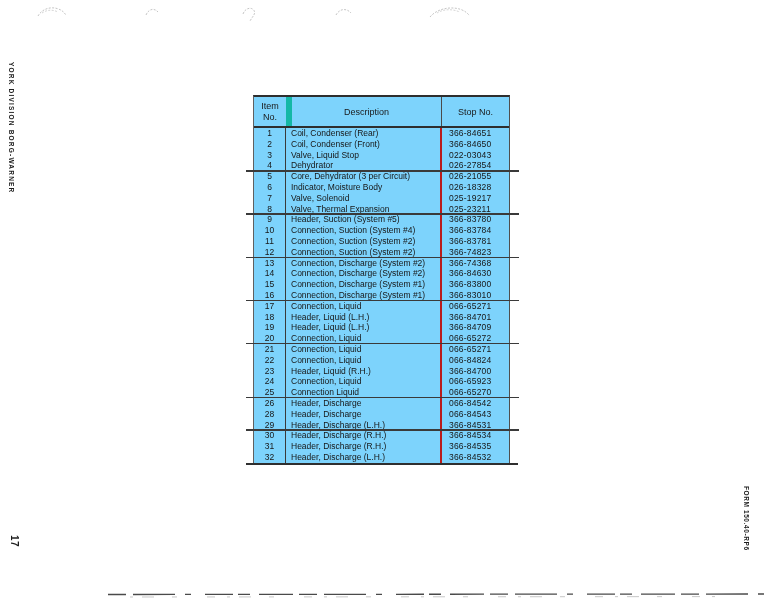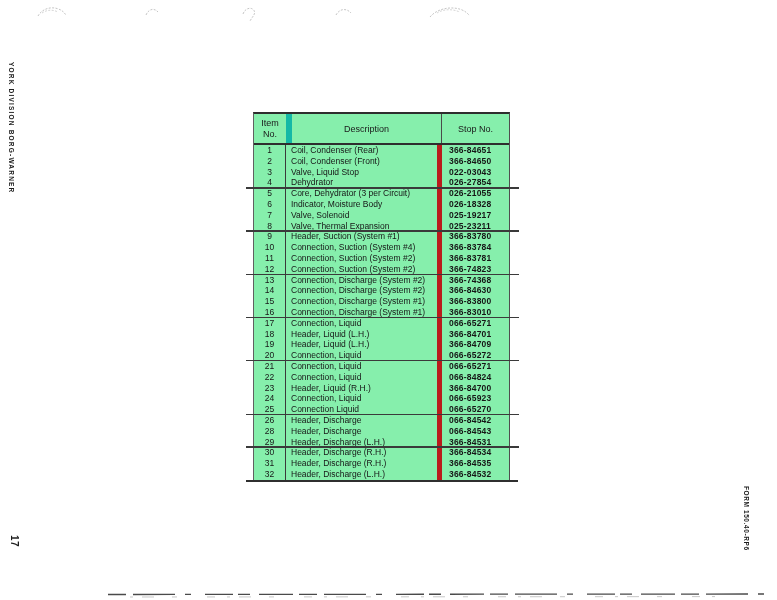--- a/index.html
+++ b/index.html
@@ -33,43 +33,43 @@
     left:743px;top:486px;
     font-size:6.5px;font-weight:bold;letter-spacing:0.6px;
   }
 
   
   .scan-top{position:absolute;left:0;top:0;width:777px;height:34px;}
   .scan-bottom{position:absolute;left:0;top:588px;width:777px;height:12px;}
 
   
   .ptable{
-    position:absolute;left:253px;top:112px;width:255px;
+    position:absolute;left:253px;top:95px;width:255px;
     border-top:2px solid #2e2e2e;
     border-left:1px solid #606060;
     border-right:1px solid #4f4f4f;
-    background:#86efac;
+    background:#7dd3fc;
     font-size:8.5px;
   }
   .ptable::after{
     content:"";position:absolute;left:-8px;right:-9px;bottom:-2px;height:2px;background:#2f2f2f;
   }
   .thead{display:flex;height:29px;border-bottom:2px solid #2e2e2e;font-size:9px;}
   .th{display:flex;align-items:center;justify-content:center;text-align:center;color:#1a1a1a;}
   .th.item{width:32px;line-height:1.15;padding:0 3px;box-sizing:border-box;}
   .th.desc{flex:1;border-left:6px solid #14b8a6;border-right:1px solid #4a4a4a;}
   .th.part{width:67px;}
   .tbody{position:relative;}
   .group{position:relative;}
   .gsep{position:absolute;left:-8px;right:-10px;top:-1px;height:1.5px;background:#3a3a3a;}
   .row{display:flex;height:10.8px;line-height:10.8px;}
   .cell{overflow:hidden;white-space:nowrap;color:#161616;}
   .cell.item{width:32px;text-align:center;border-right:1.5px solid #3a3a3a;box-sizing:border-box;}
-  .cell.desc{flex:1;padding-left:5px;border-right:5px solid #b91c1c;box-sizing:border-box;}
-  .cell.part{width:67px;padding-left:7px;box-sizing:border-box;letter-spacing:0.2px;font-weight:bold;}
+  .cell.desc{flex:1;padding-left:5px;border-right:2px solid #b91c1c;box-sizing:border-box;}
+  .cell.part{width:67px;padding-left:7px;box-sizing:border-box;letter-spacing:0.2px;}
 </style>
 </head>
 <body>
 
 <div class="page">
 
   <svg class="scan-top" viewBox="0 0 777 34">
     <g fill="none" stroke="#b2b2b2" stroke-width="0.9" stroke-dasharray="2 1.4" opacity="0.85">
       <path d="M38,16 C42,9 50,6.5 57,8.5 C61.5,9.8 64,12 65.5,14.5"></path>
       <path d="M42,13 C47,9.5 53,9.5 58,12" opacity="0.7"></path>
@@ -134,21 +134,21 @@
           <div class="row">
             <div class="cell item">8</div>
             <div class="cell desc">Valve, Thermal Expansion</div>
             <div class="cell part">025-23211</div>
           </div>
         </div>
         <div class="group">
           <div class="gsep"></div>
           <div class="row">
             <div class="cell item">9</div>
-            <div class="cell desc">Header, Suction (System #1)</div>
+            <div class="cell desc">Header, Suction (System #5)</div>
             <div class="cell part">366-83780</div>
           </div>
           <div class="row">
             <div class="cell item">10</div>
             <div class="cell desc">Connection, Suction (System #4)</div>
             <div class="cell part">366-83784</div>
           </div>
           <div class="row">
             <div class="cell item">11</div>
             <div class="cell desc">Connection, Suction (System #2)</div>

